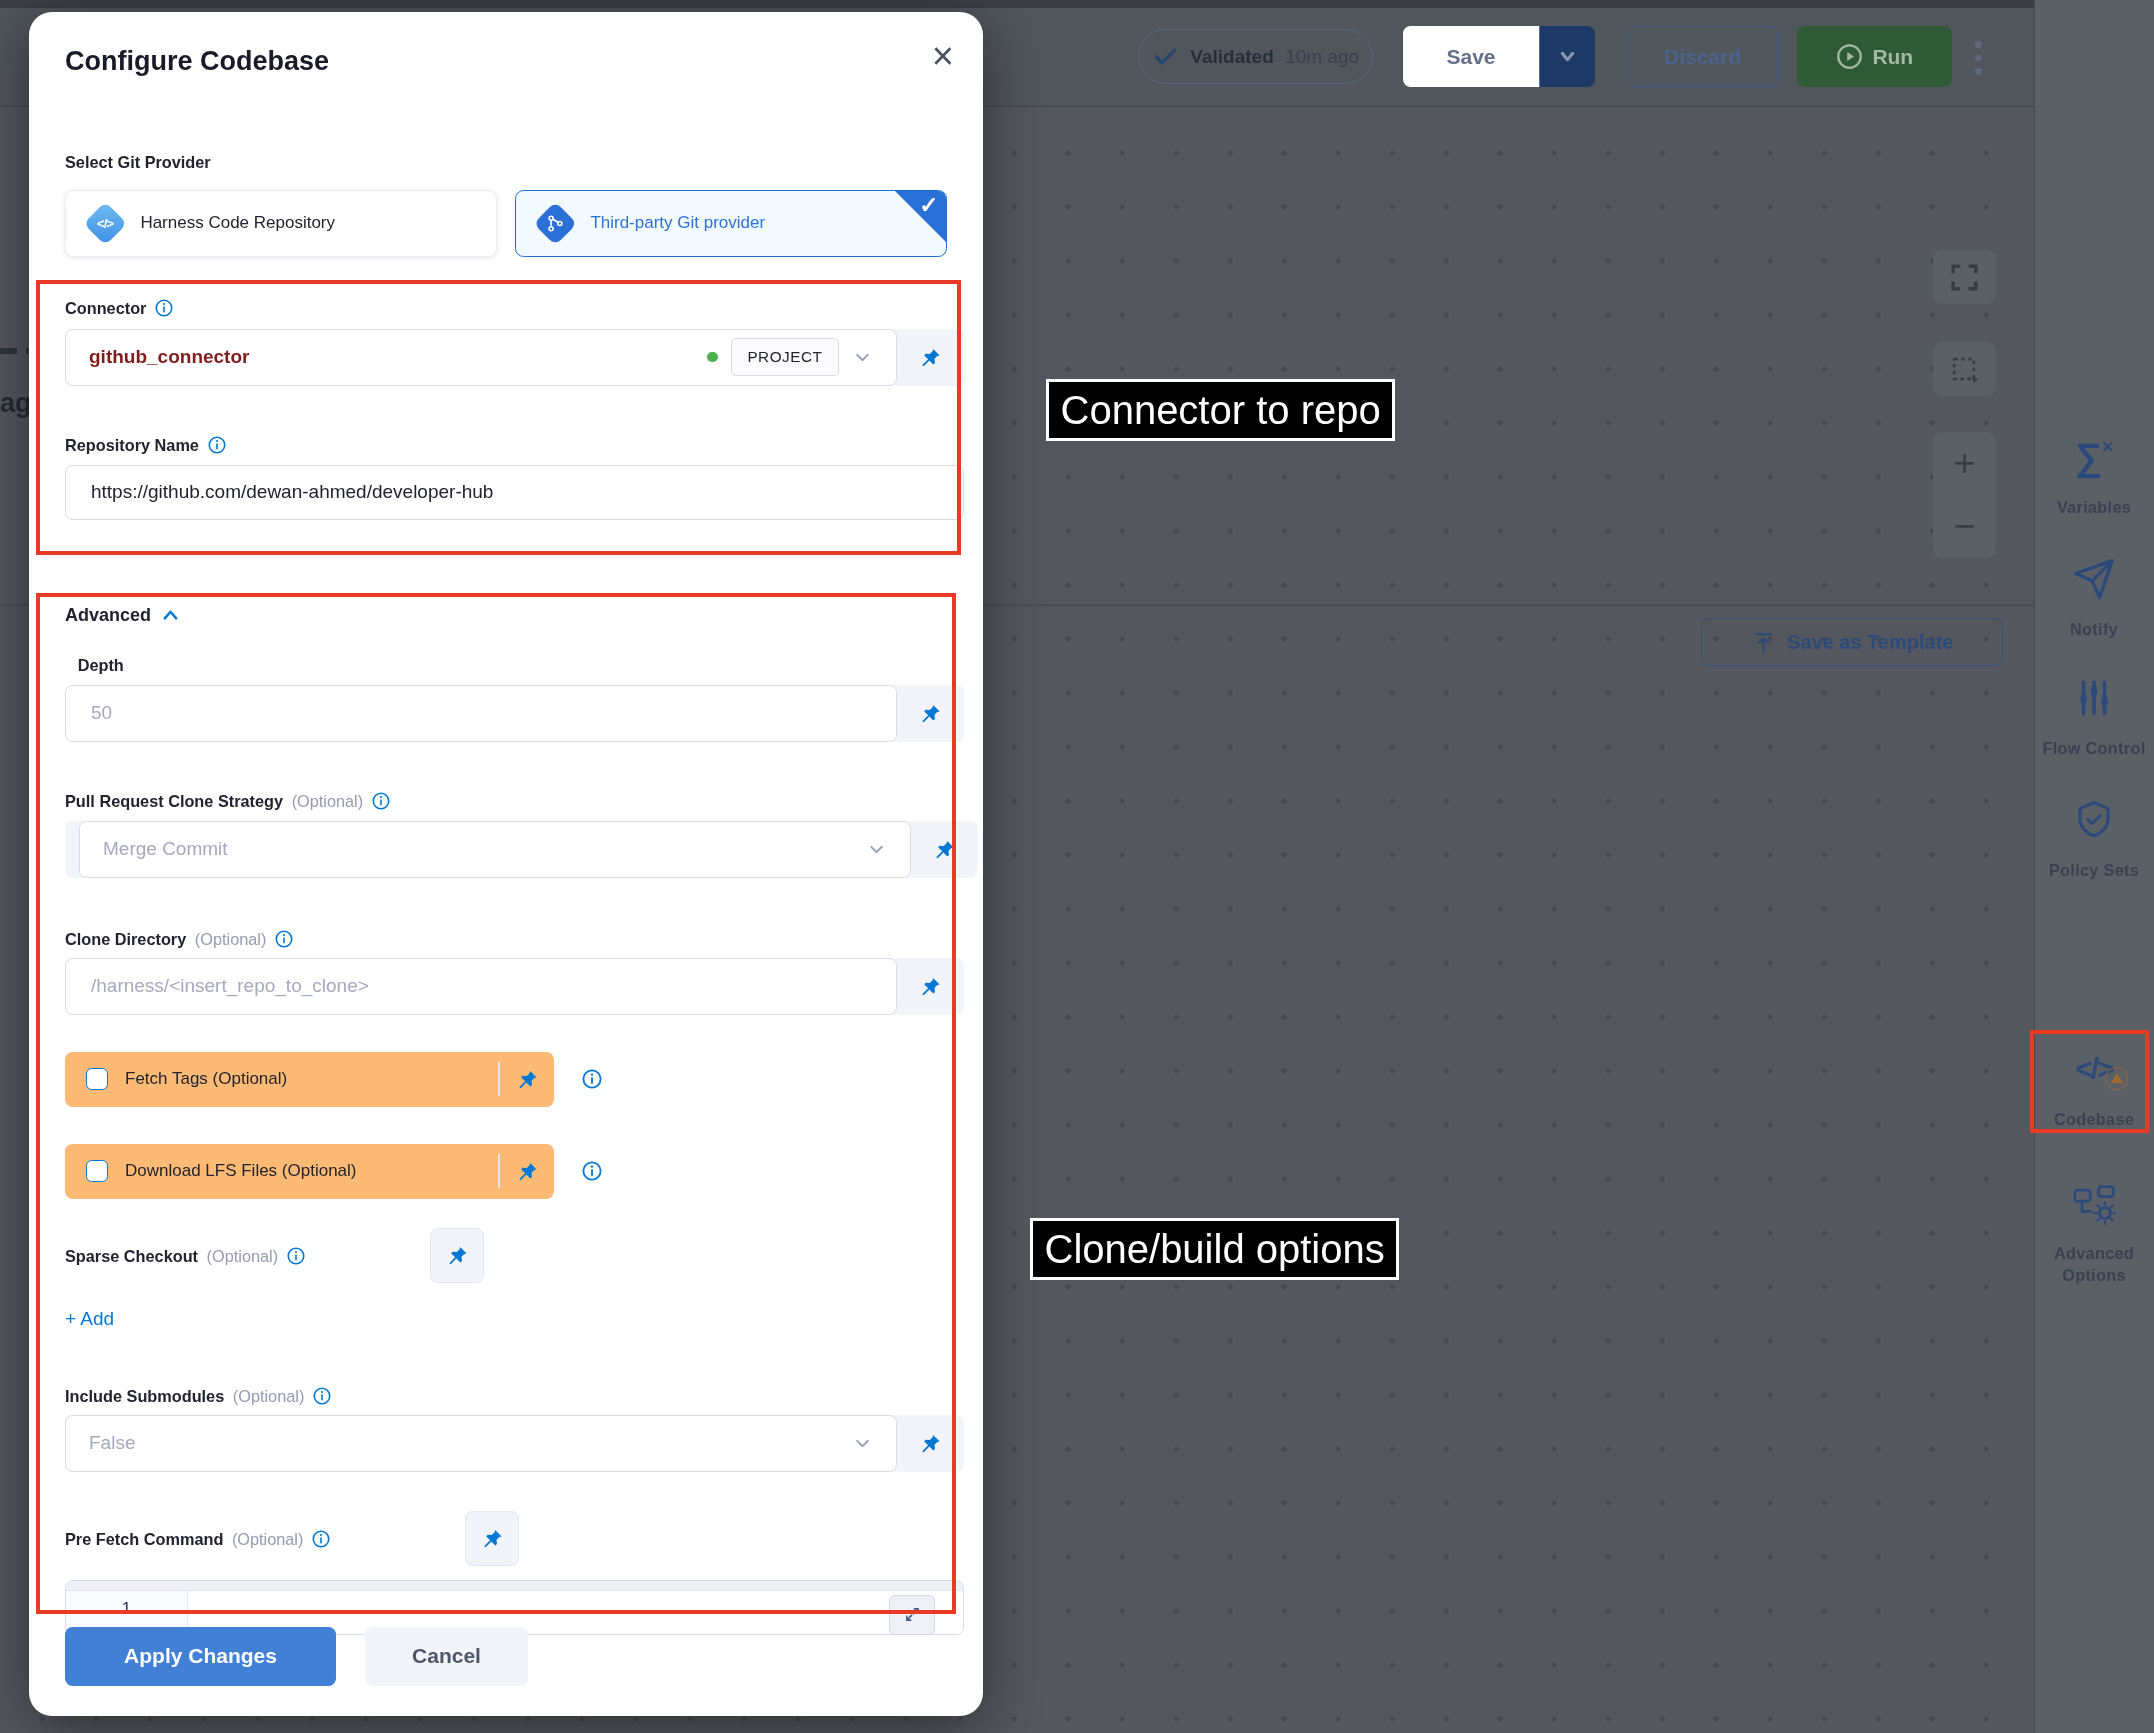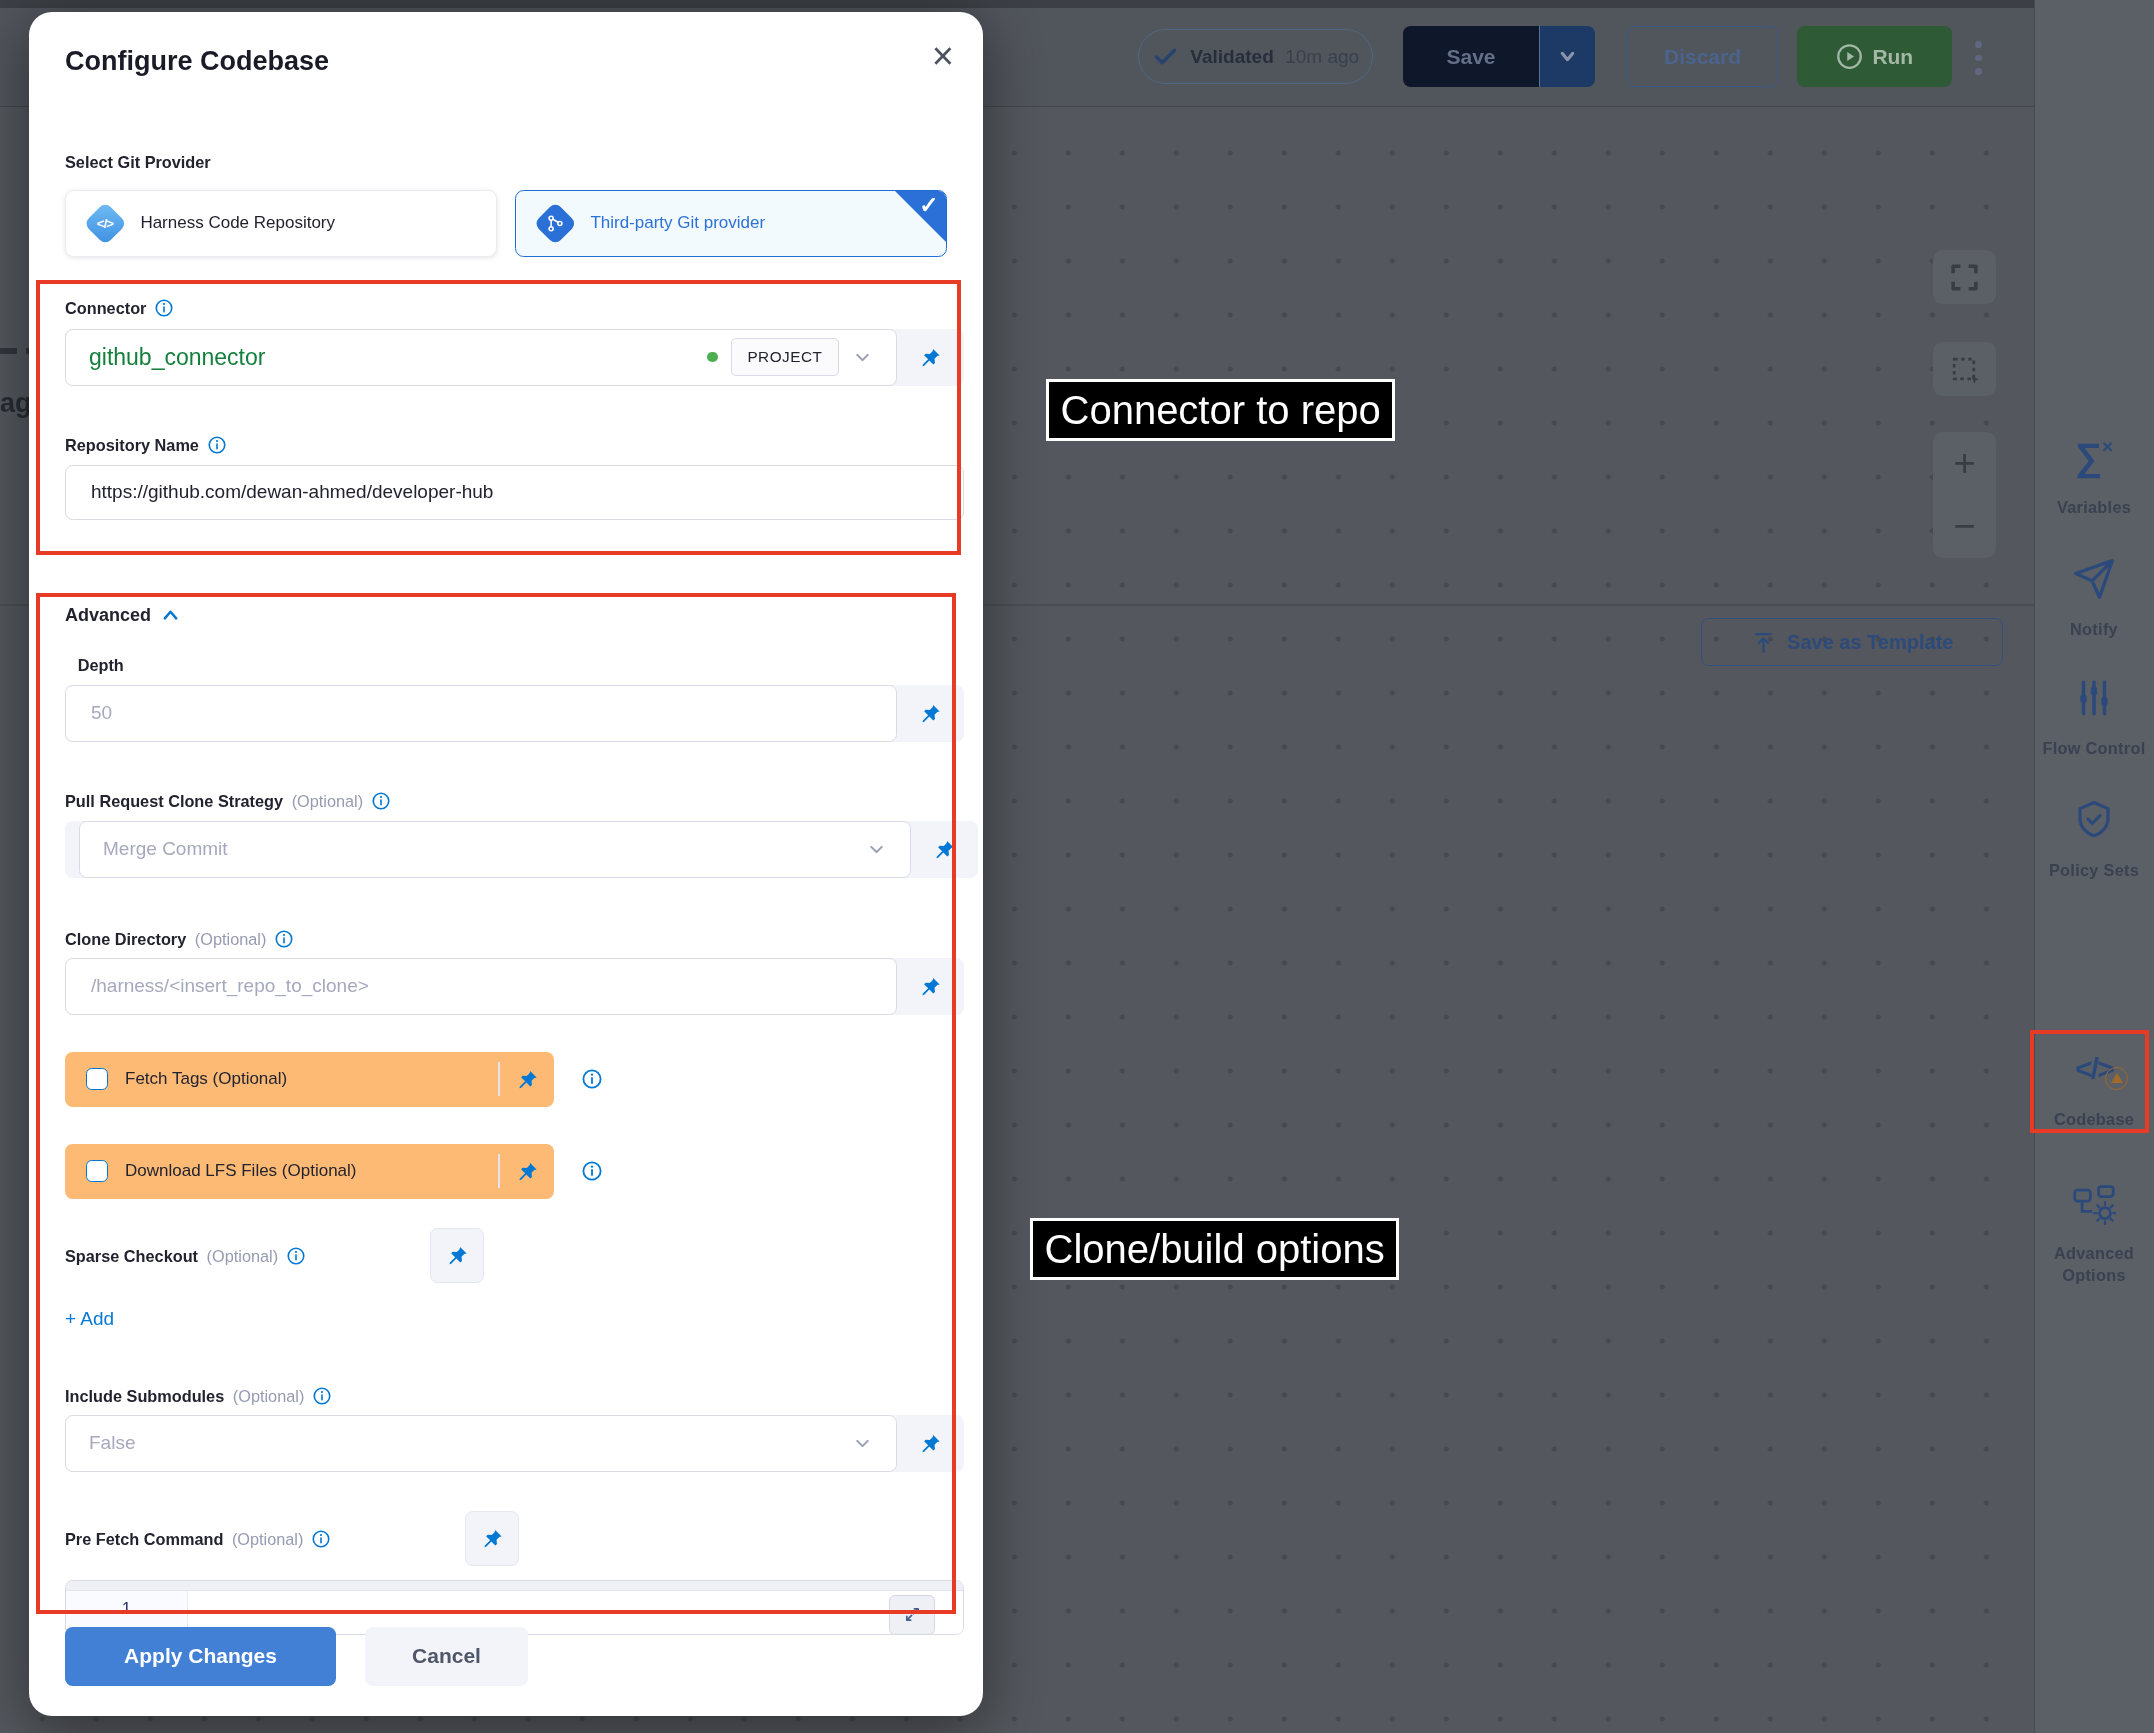--- a/index.html
+++ b/index.html
@@ -14,21 +14,21 @@
           background-size:54px 54px;background-position:15.3px 19px;}
   .canvas-divider{position:absolute;left:0;top:604px;width:2034px;height:1.9px;background:#4a4d53;}
   .sidebar{position:absolute;left:2034px;top:0;width:120px;height:1734px;background:#5b5f66;border-left:1.9px solid #46494f;box-sizing:border-box;}
 
   
   .vpill{position:absolute;left:1138px;top:29px;width:235px;height:55px;border:1.9px solid #4f6781;border-radius:29px;
          display:flex;align-items:center;justify-content:center;gap:11.5px;box-sizing:border-box;}
   .vpill .vlab{font-size:19px;font-weight:700;color:#272e3b;}
   .vpill .vtime{font-size:19px;color:#39404c;}
   .savebtn{position:absolute;left:1403px;top:26px;height:61px;display:flex;}
-  .savemain{width:136px;background:#0f172a;border-radius:7.6px 0 0 7.6px;display:flex;align-items:center;justify-content:center;
+  .savemain{width:136px;background:#ffffff;border-radius:7.6px 0 0 7.6px;display:flex;align-items:center;justify-content:center;
             font-size:21px;font-weight:700;color:#64708a;border-right:1.9px solid #5c7191;}
   .savecaret{width:55px;background:#1d3a66;border-radius:0 7.6px 7.6px 0;display:flex;align-items:center;justify-content:center;}
   .discardbtn{position:absolute;left:1627px;top:26px;width:151px;height:61px;border:1.9px solid #3b5787;border-radius:7.6px;
             display:flex;align-items:center;justify-content:center;font-size:21px;font-weight:700;color:#4b648d;box-sizing:border-box;}
   .runbtn{position:absolute;left:1797px;top:26px;width:155px;height:61px;background:#2f5a36;border-radius:7.6px;
             display:flex;align-items:center;justify-content:center;gap:9.6px;font-size:21px;font-weight:700;color:#a3b8a5;}
   .kebab{position:absolute;left:1967px;top:34px;width:23px;height:48px;display:flex;flex-direction:column;align-items:center;justify-content:center;gap:6.7px;}
   .kebab i{width:6.7px;height:6.7px;border-radius:50%;background:#5f6880;}
 
   
@@ -70,21 +70,21 @@
   .dmd span,.dmd svg{position:relative;z-index:1;}
   .dmd .hglyph{color:#fff;font-size:13.4px;font-weight:700;letter-spacing:-1px;}
   .corner{position:absolute;top:-1.9px;right:-1.9px;width:0;height:0;border-top:55px solid #2b70d6;border-left:55px solid transparent;}
   .cornercheck{position:absolute;top:1.9px;right:7.6px;color:#fff;font-size:23px;font-weight:700;}
 
   .flabel{position:absolute;display:flex;align-items:center;gap:8.6px;font-size:16.3px;font-weight:700;color:#23232f;}
   .flabel .opt{font-weight:400;color:#979bb1;}
   .pinfield{position:absolute;left:36px;width:899px;height:57px;display:flex;background:#f3f4fa;border-radius:7.6px;}
   .inner{flex:1;background:#fff;border:1px solid #d9dae5;border-radius:7.6px;display:flex;align-items:center;padding:0 23px;gap:13.4px;box-sizing:border-box;}
   .pinz{width:67px;display:flex;align-items:center;justify-content:center;flex:none;}
-  .valtext{font-size:23px;color:#15803d;flex:1;}
+  .valtext{font-size:19px;color:#7f1d1d;flex:1;font-weight:bold;}
   .phtext{font-size:19px;color:#a6a8bd;flex:1;}
   .fld-input{border:none;outline:none;flex:1;font-family:"Liberation Sans",sans-serif;font-size:19px;color:#23232f;background:transparent;min-width:0;}
   .fld-input::placeholder{color:#a6a8bd;opacity:1;}
   .plainfield{position:absolute;left:36px;width:899px;height:55px;background:#fff;border:1px solid #d9dae5;border-radius:7.6px;
               display:flex;align-items:center;padding:0 23px;box-sizing:border-box;}
   .gdot{width:10.5px;height:10.5px;border-radius:50%;background:#4caf50;flex:none;}
   .scopebadge{height:36px;padding:0 15.3px;border:1px solid #d9dae5;background:#fbfbfd;border-radius:4.8px;display:flex;align-items:center;
               font-size:15.3px;font-weight:500;color:#23232f;letter-spacing:0.5px;flex:none;}
 
   .advhdr{position:absolute;left:36px;top:593px;display:flex;align-items:center;gap:9.6px;font-size:18px;font-weight:800;color:#23232f;}

